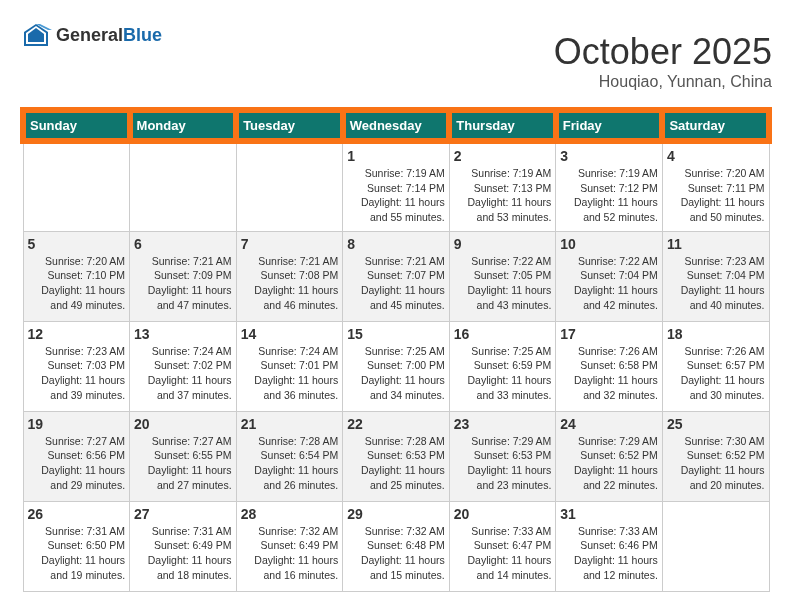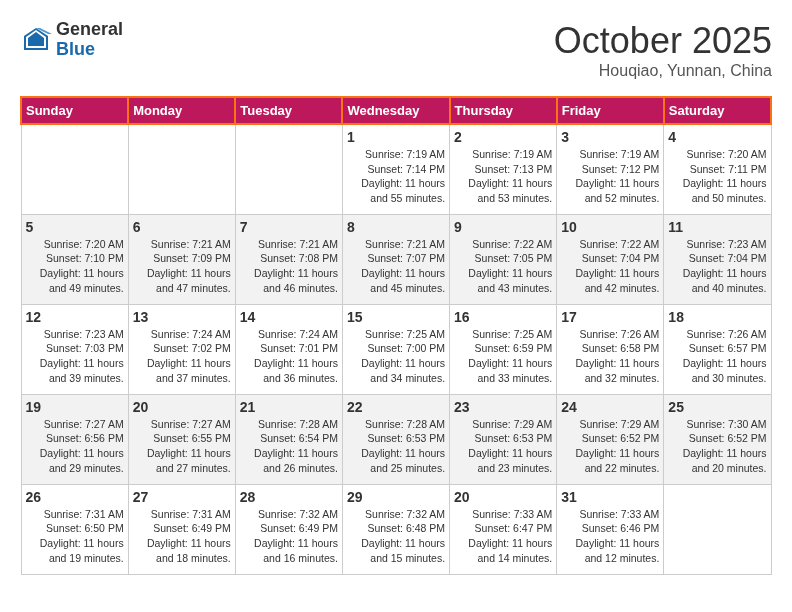--- a/index.html
+++ b/index.html
@@ -15,21 +15,20 @@
       justify-content: space-between;
       align-items: flex-start;
       margin-bottom: 16px;
     }
     .logo {
       display: flex;
       align-items: center;
     }
     .logo-text {
       display: flex;
-      flex-direction: column;
       line-height: 1.1;
       justify-content: center;
     }
     .logo-general {
       font-size: 18px;
       font-weight: bold;
       color: #333;
     }
     .logo-blue {
       font-size: 18px;
@@ -41,38 +40,39 @@
       height: 32px;
       margin-right: 4px;
     }
     .title-block {
       text-align: right;
     }
     .month-title {
       font-size: 36px;
       font-weight: normal;
       color: #333;
+      margin-top: 11px;
     }
     .location {
       font-size: 16px;
       color: #555;
     }
     .calendar {
       width: 100%;
       border-collapse: collapse;
       font-size: 11px;
     }
     .calendar thead tr th {
-      background-color: #be185d;
+      background-color: #0f766e;
       color: #fff;
       padding: 5px 4px;
       text-align: left;
       font-size: 13px;
       font-weight: bold;
-      border: 2px solid #f97316;
+      border: 6px solid #f97316;
     }
     .calendar tbody tr td {
       border: 1px solid #ccc;
       vertical-align: top;
       padding: 4px;
       width: calc(100% / 7);
       height: 90px;
     }
     .day-number {
       font-size: 14px;

